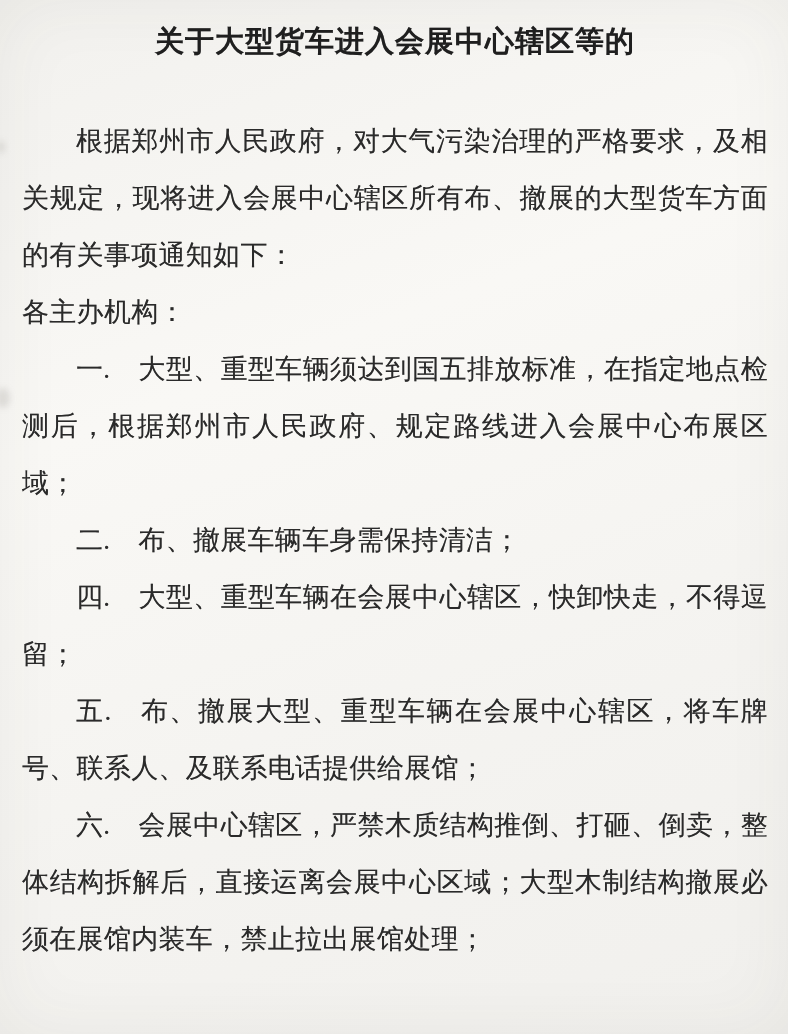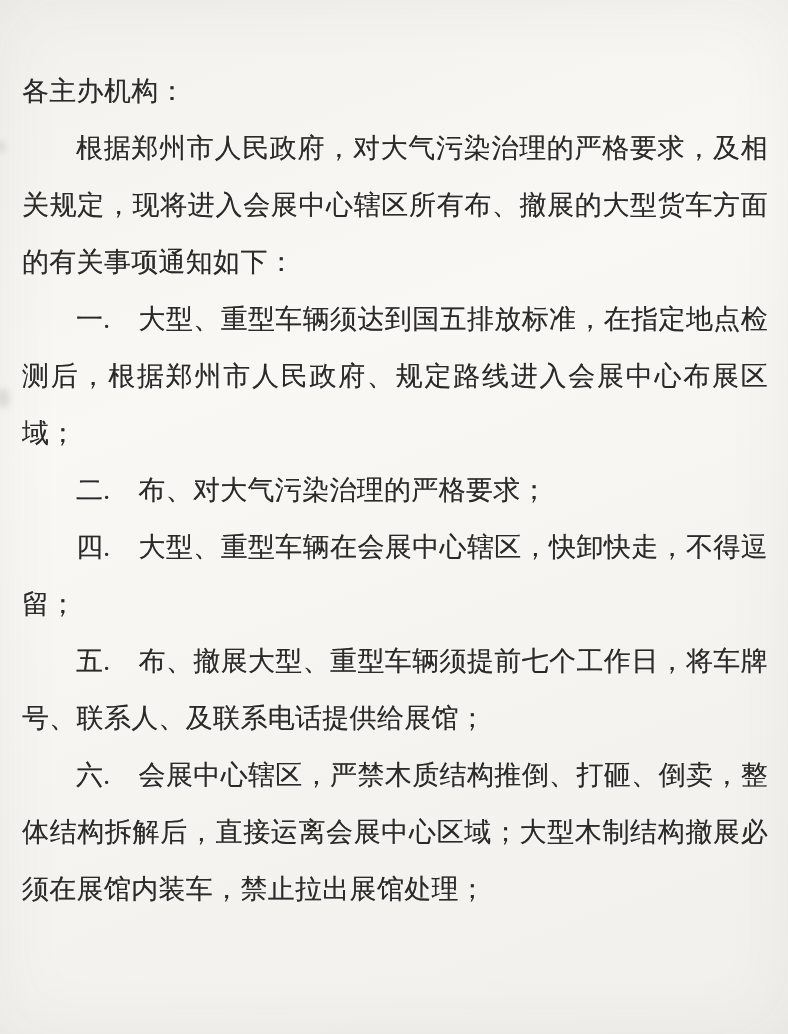--- a/index.html
+++ b/index.html
@@ -57,40 +57,41 @@
   .artifact-1 { left: -4px; top: 388px; width: 14px; height: 20px; }
   .artifact-2 { left: -3px; top: 141px; width: 8px; height: 12px; }
 </style>
 </head>
 <body>
 
 <div class="page">
   <div class="scan-artifact artifact-1"></div>
   <div class="scan-artifact artifact-2"></div>
 
+  <h1 class="title">关于大型货车进入会展中心辖区等的</h1>
 
   <div class="body-text">
+    <p class="para indent">根据郑州市人民政府，对大气污染治理的严格要求，及相关规定，现将进入会展中心辖区所有布、撤展的大型货车方面的有关事项通知如下：</p>
+
     <p class="para">各主办机构：</p>
-
-    <p class="para indent">根据郑州市人民政府，对大气污染治理的严格要求，及相关规定，现将进入会展中心辖区所有布、撤展的大型货车方面的有关事项通知如下：</p>
 
     <p class="para indent">
       <span class="num">一.</span><span>大型、重型车辆须达到国五排放标准，在指定地点检测后，根据郑州市人民政府、规定路线进入会展中心布展区域；</span>
     </p>
 
     <p class="para indent">
-      <span class="num">二.</span><span>布、对大气污染治理的严格要求；</span>
+      <span class="num">二.</span><span>布、撤展车辆车身需保持清洁；</span>
     </p>
 
 
     <p class="para indent">
       <span class="num">四.</span><span>大型、重型车辆在会展中心辖区，快卸快走，不得逗留；</span>
     </p>
 
     <p class="para indent">
-      <span class="num">五.</span><span>布、撤展大型、重型车辆须提前七个工作日，将车牌号、联系人、及联系电话提供给展馆；</span>
+      <span class="num">五.</span><span>布、撤展大型、重型车辆在会展中心辖区，将车牌号、联系人、及联系电话提供给展馆；</span>
     </p>
 
     <p class="para indent">
       <span class="num">六.</span><span>会展中心辖区，严禁木质结构推倒、打砸、倒卖，整体结构拆解后，直接运离会展中心区域；大型木制结构撤展必须在展馆内装车，禁止拉出展馆处理；</span>
     </p>
   </div>
 </div>
 
 </body></html>

